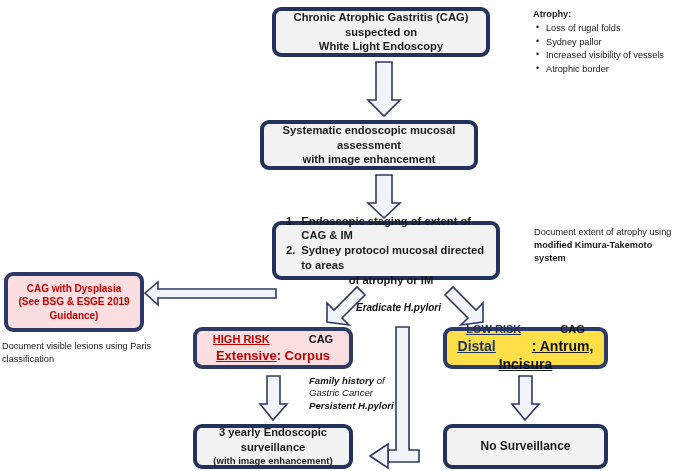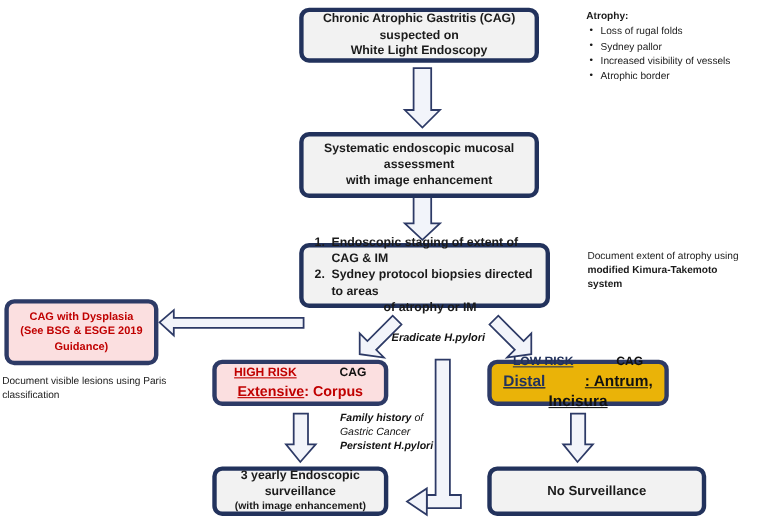--- a/index.html
+++ b/index.html
@@ -37,41 +37,41 @@
   }
   .box-blue {
     background: #f2f2f2;
     border-color: #22325c;
   }
   .box-pink {
     background: #fbdfe0;
     border-color: #2d3a66;
   }
   .box-green {
-    background: #eab308;
+    background: #fde047;
     border-color: #2d3a66;
   }
   .txt-red {
     color: #c00000;
   }
   .txt-dark {
     color: #111111;
     margin-left: 36px;
   }
   .u { text-decoration: underline; }
 
   
   #box-cag-suspected {
     left: 272px; top: 7px;
     width: 218px; height: 50px;
     font-size: 11.2px;
   }
   #box-systematic {
-    left: 272px; top: 120px;
-    width: 218px; height: 60px;
+    left: 260px; top: 120px;
+    width: 218px; height: 50px;
     font-size: 11.2px;
   }
   #box-staging {
     left: 272px; top: 221px;
     width: 228px; height: 59px;
     font-size: 11.2px;
     align-items: flex-start;
     padding-left: 10px;
     text-align: left;
   }
@@ -98,21 +98,21 @@
     width: 165px; height: 42px;
     font-size: 11px;
   }
   #box-3yearly {
     left: 193px; top: 424px;
     width: 160px; height: 45px;
     font-size: 11.2px;
   }
   #box-nosurv {
     left: 443px; top: 424px;
-    width: 199px; height: 45px;
+    width: 165px; height: 45px;
     font-size: 12px;
   }
   #box-3yearly .sub {
     font-size: 9.5px;
     font-weight: bold;
   }
 
   
   .note {
     position: absolute;
@@ -214,21 +214,21 @@
     <span>with image enhancement</span>
   </div>
 
   <div class="box box-blue" id="box-staging">
     <div class="num-row">
       <span class="num">1.</span>
       <span class="num-txt">Endoscopic staging of extent of CAG &amp; IM</span>
     </div>
     <div class="num-row">
       <span class="num">2.</span>
-      <span class="num-txt">Sydney protocol biopsies directed to areas</span>
+      <span class="num-txt">Sydney protocol mucosal directed to areas</span>
     </div>
     <div style="width:100%;text-align:center;">of atrophy or IM</div>
   </div>
 
   <div class="box box-pink" id="box-dysplasia">
     <span class="txt-red">CAG with Dysplasia</span>
     <span class="txt-red">(See BSG &amp; ESGE 2019</span>
     <span class="txt-red">Guidance)</span>
   </div>
 

